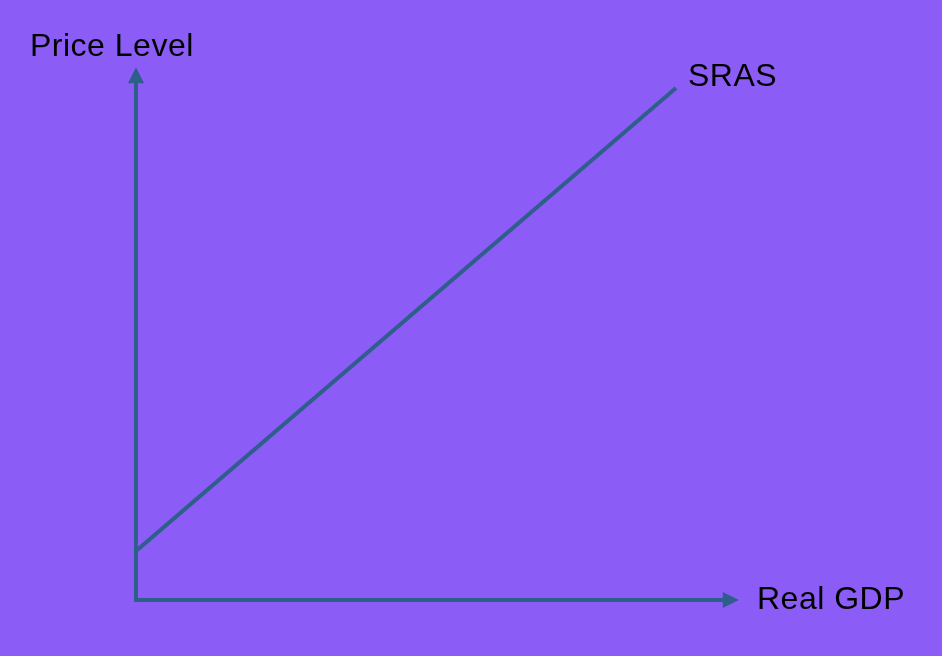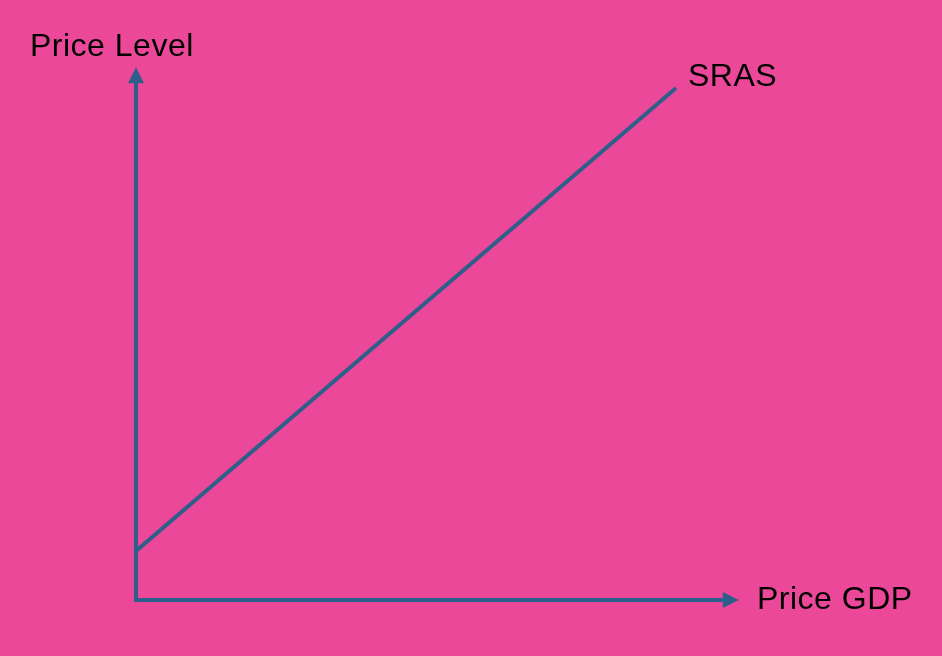--- a/index.html
+++ b/index.html
@@ -4,21 +4,21 @@
 <style>
   html, body {
     margin: 0;
     padding: 0;
     background: #FFFFFF;
   }
   #canvas {
     position: relative;
     width: 942px;
     height: 656px;
-    background: #ec4899;
+    background: #8b5cf6;
     overflow: hidden;
     font-family: "Liberation Sans", "DejaVu Sans", sans-serif;
   }
   svg.plot {
     position: absolute;
     left: 0;
     top: 0;
   }
   .axis-label {
     position: absolute;
@@ -49,15 +49,15 @@
 
     <line x1="134" y1="600" x2="726" y2="600" stroke-width="4" marker-end="url(#arrowhead)" stroke="#2E5F8A"></line>
 
     <line x1="136" y1="551" x2="676" y2="88" stroke-width="4" stroke="#2E5F8A"></line>
   </svg>
 
   <div class="axis-label label-price-level">Price Level</div>
 
   <div class="axis-label label-sras">SRAS</div>
 
-  <div class="axis-label label-real-gdp">Price GDP</div>
+  <div class="axis-label label-real-gdp">Real GDP</div>
 
 </div>
 
 </body></html>

